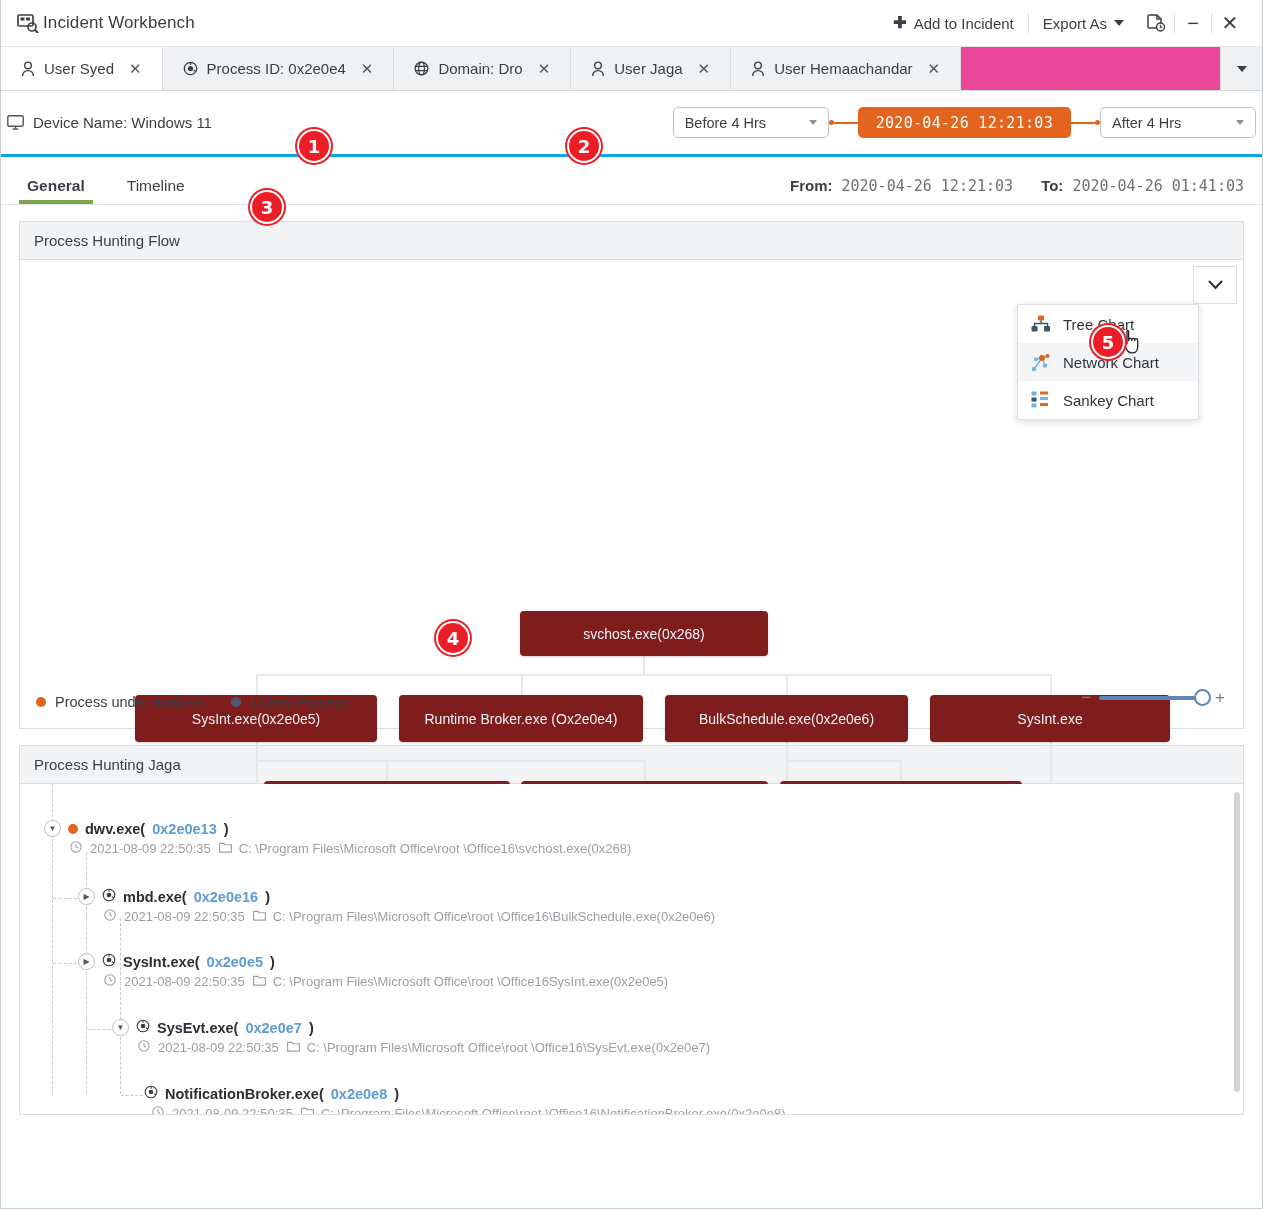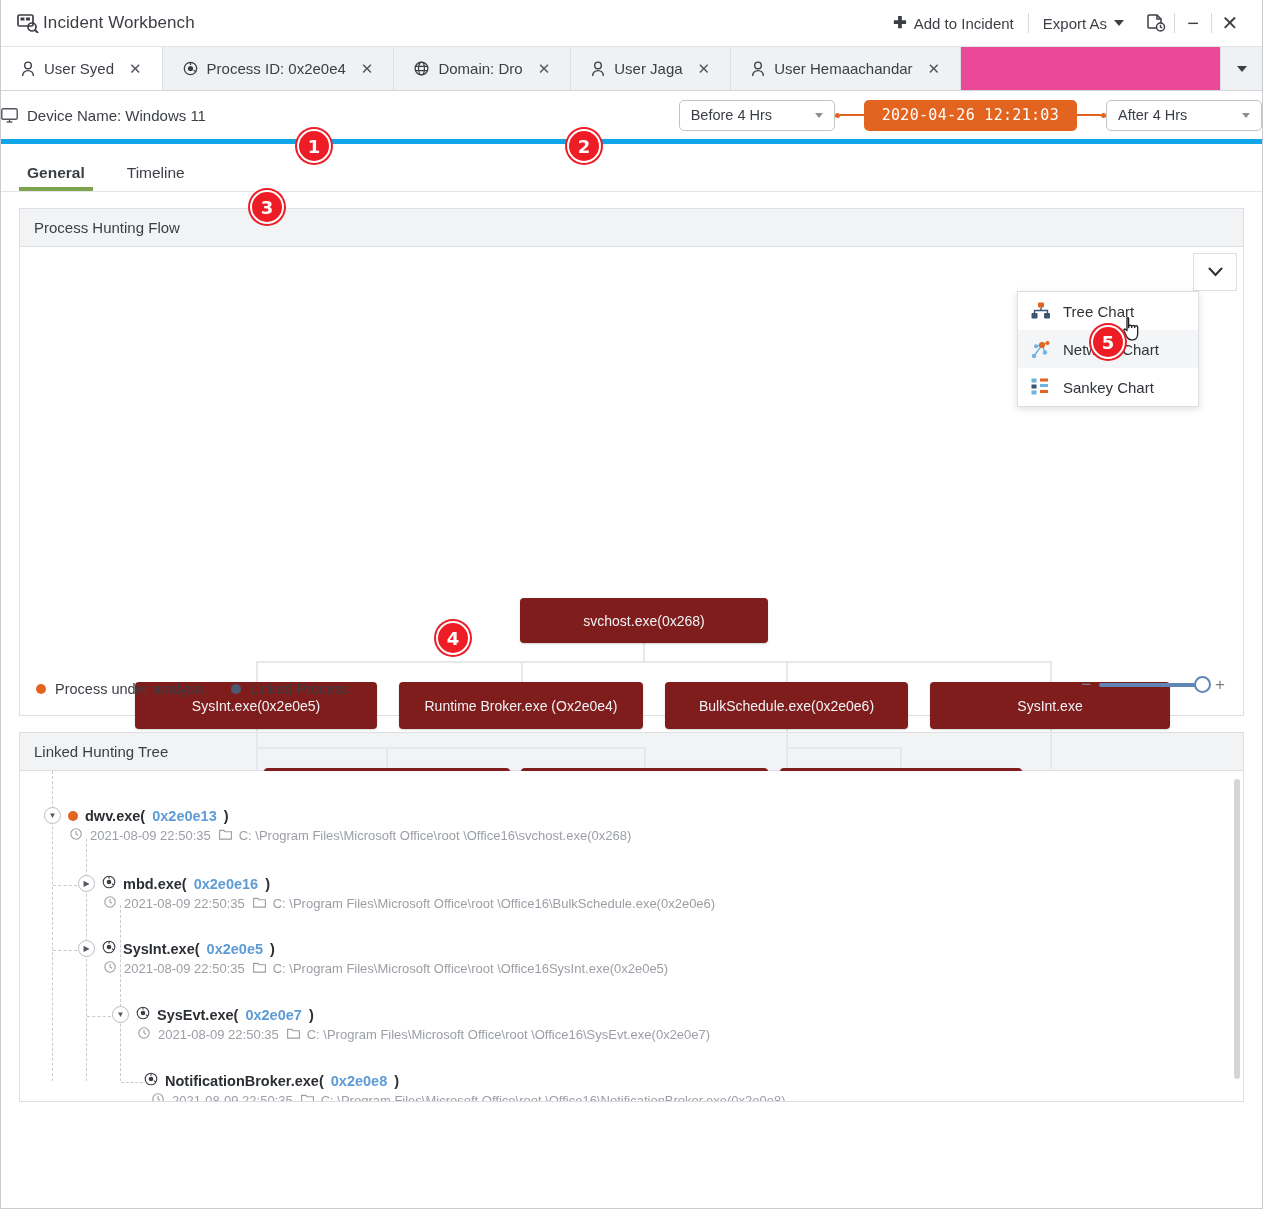--- a/index.html
+++ b/index.html
@@ -59,22 +59,22 @@
   .dtab .x { font-size: 15px; color: #52565c; margin-left: 6px; }
   .tab-overflow {
     margin-left: auto; width: 42px; display: flex;
     align-items: center; justify-content: center;
     background: #f0f1f2; border-left: 1px solid #dcdee1; cursor: pointer;
   }
   .ic { display: inline-flex; align-items: center; justify-content: center; }
 
   
   .devrow {
-    height: 53px; display: flex; align-items: center;
-    padding: 0 0; border-bottom: 5px solid #0ea5e9; background: #fff;
+    height: 66px; display: flex; align-items: center;
+    padding: 0 6px; border-bottom: 3px solid #0ea5e9; background: #fff;
     position: relative;
   }
   .devname { display: flex; align-items: center; gap: 9px; font-size: 15px; color: #3b3f45; }
   .timeset { margin-left: auto; display: flex; align-items: center; }
   .tsel {
     display: flex; align-items: center; justify-content: space-between;
     width: 156px; height: 31px; padding: 0 11px;
     border: 1px solid #bfc3c8; border-radius: 5px; background: #fff;
     font-size: 14.5px; color: #3b3f45; cursor: pointer;
   }
@@ -350,20 +350,27 @@
 
   <div class="subrow">
     <div class="stabs">
       <div class="stab active">
         <span>General</span>
       </div>
       <div class="stab">
         <span>Timeline</span>
       </div>
     </div>
+    <div class="range">
+      <b>From:</b>
+      <span>2020-04-26  12:21:03</span>
+      <span class="sp"></span>
+      <b>To:</b>
+      <span>2020-04-26  01:41:03</span>
+    </div>
   </div>
 
   <div class="panel">
     <div class="panel-hd">Process Hunting Flow</div>
     <div class="flowbody" id="flowbody">
 
       <div class="edge v" style="left:623px; top:351px; height:45px;"></div>
       <div class="edge v" style="left:623px; top:396px; height:18px;"></div>
       <div class="edge h" style="left:236px; top:414px; width:794px;"></div>
       <div class="edge v" style="left:236px; top:414px; height:21px;"></div>
@@ -464,21 +471,21 @@
         <span>−</span>
         <span class="zbar">
           <span class="zknob"></span>
         </span>
         <span>+</span>
       </div>
     </div>
   </div>
 
   <div class="panel" style="margin-bottom:0;">
-    <div class="panel-hd">Linked Hunting Tree</div>
+    <div class="panel-hd">Process Hunting Jaga</div>
     <div class="treebody">
 
       <div class="guide" style="left:32px; top:0px; height:310px;"></div>
       <div class="guide" style="left:66px; top:68px; height:242px;"></div>
       <div class="guide" style="left:100px; top:134px; height:176px;"></div>
 
       <div class="trow" style="position:absolute; left:24px; top:36px;">
         <div class="tnode">
           <span class="toggle">▼</span>
           <span class="dot" style="background:#e2641e"></span>

